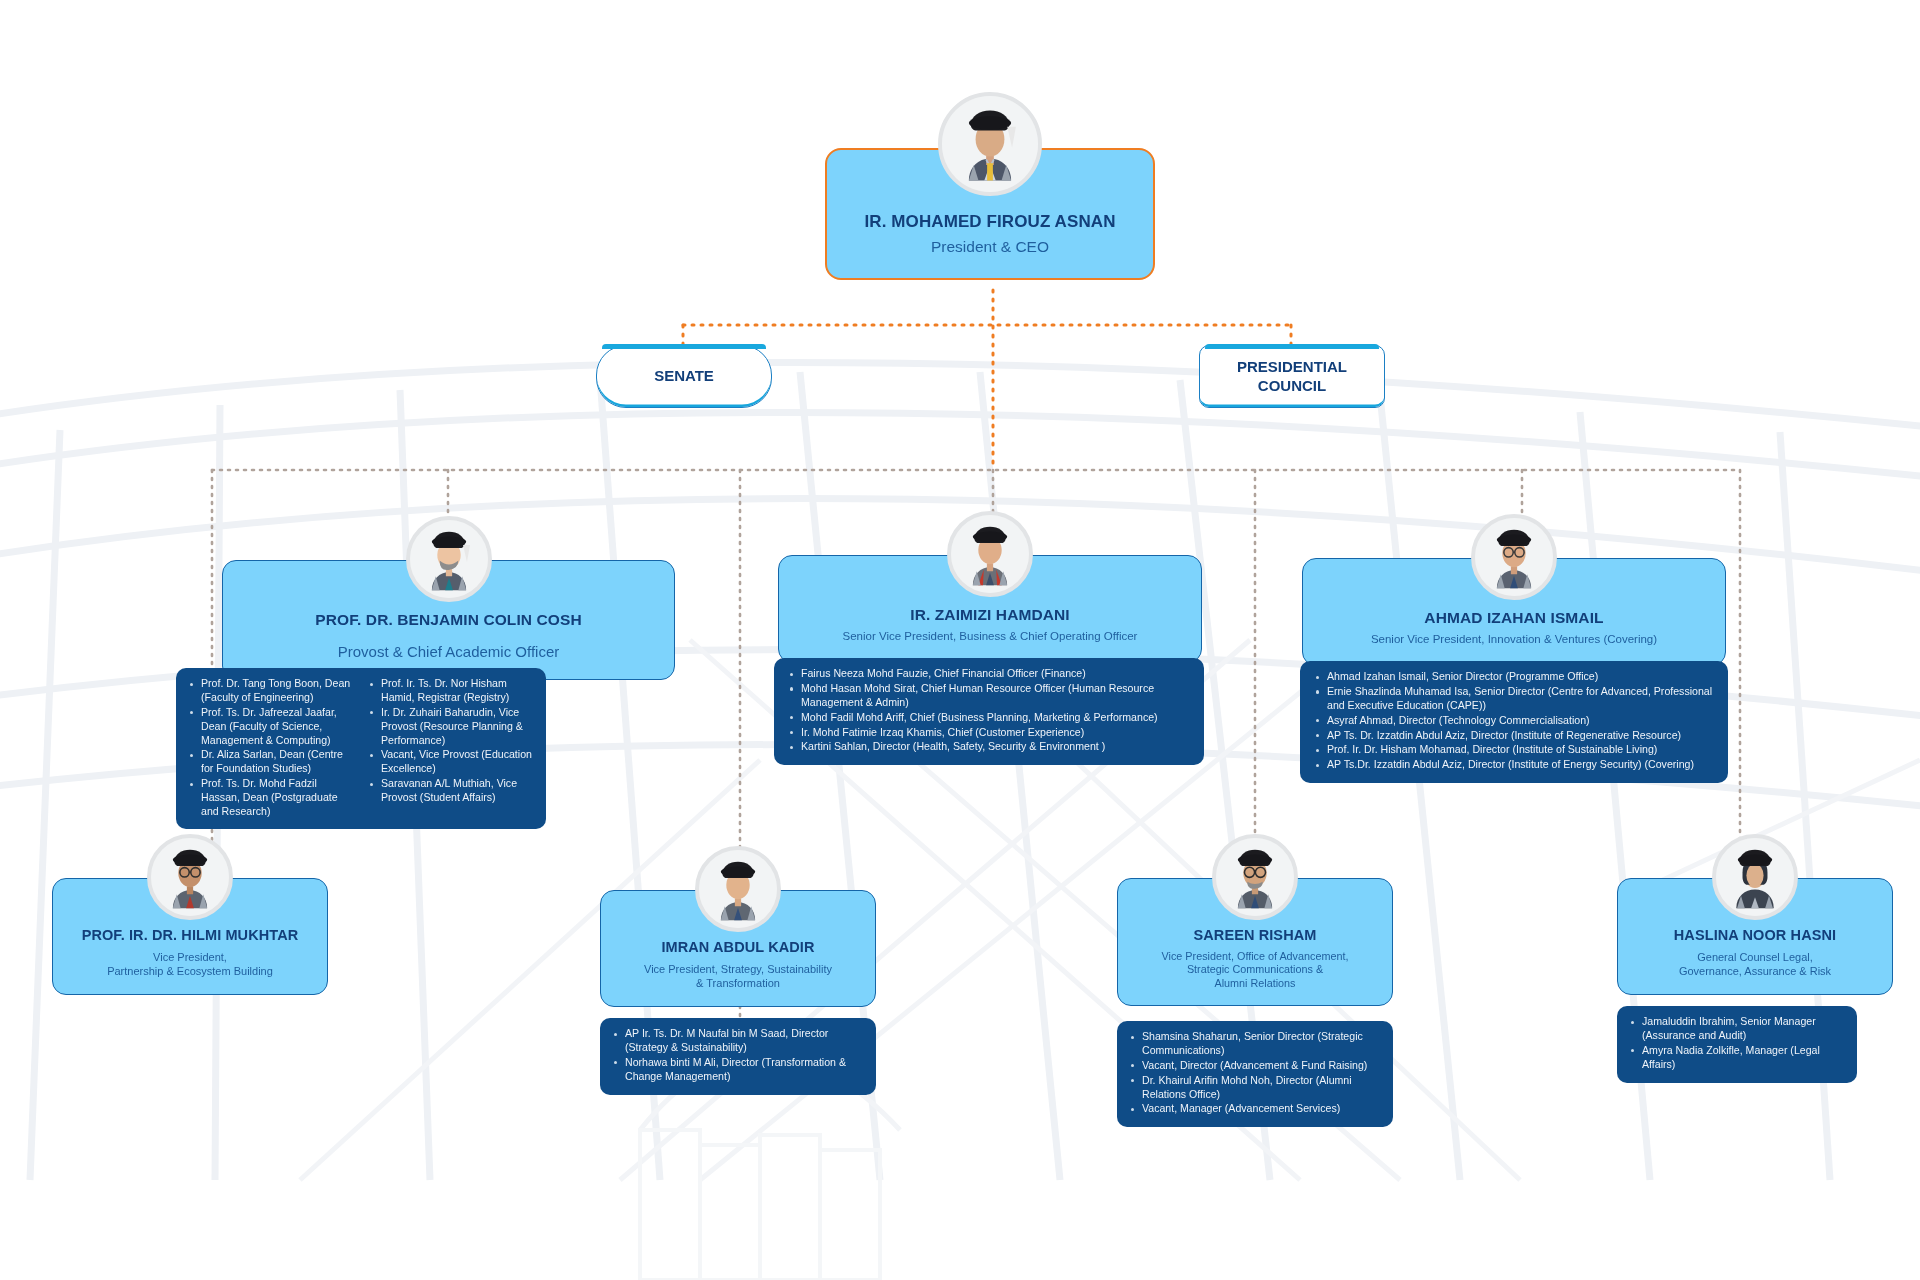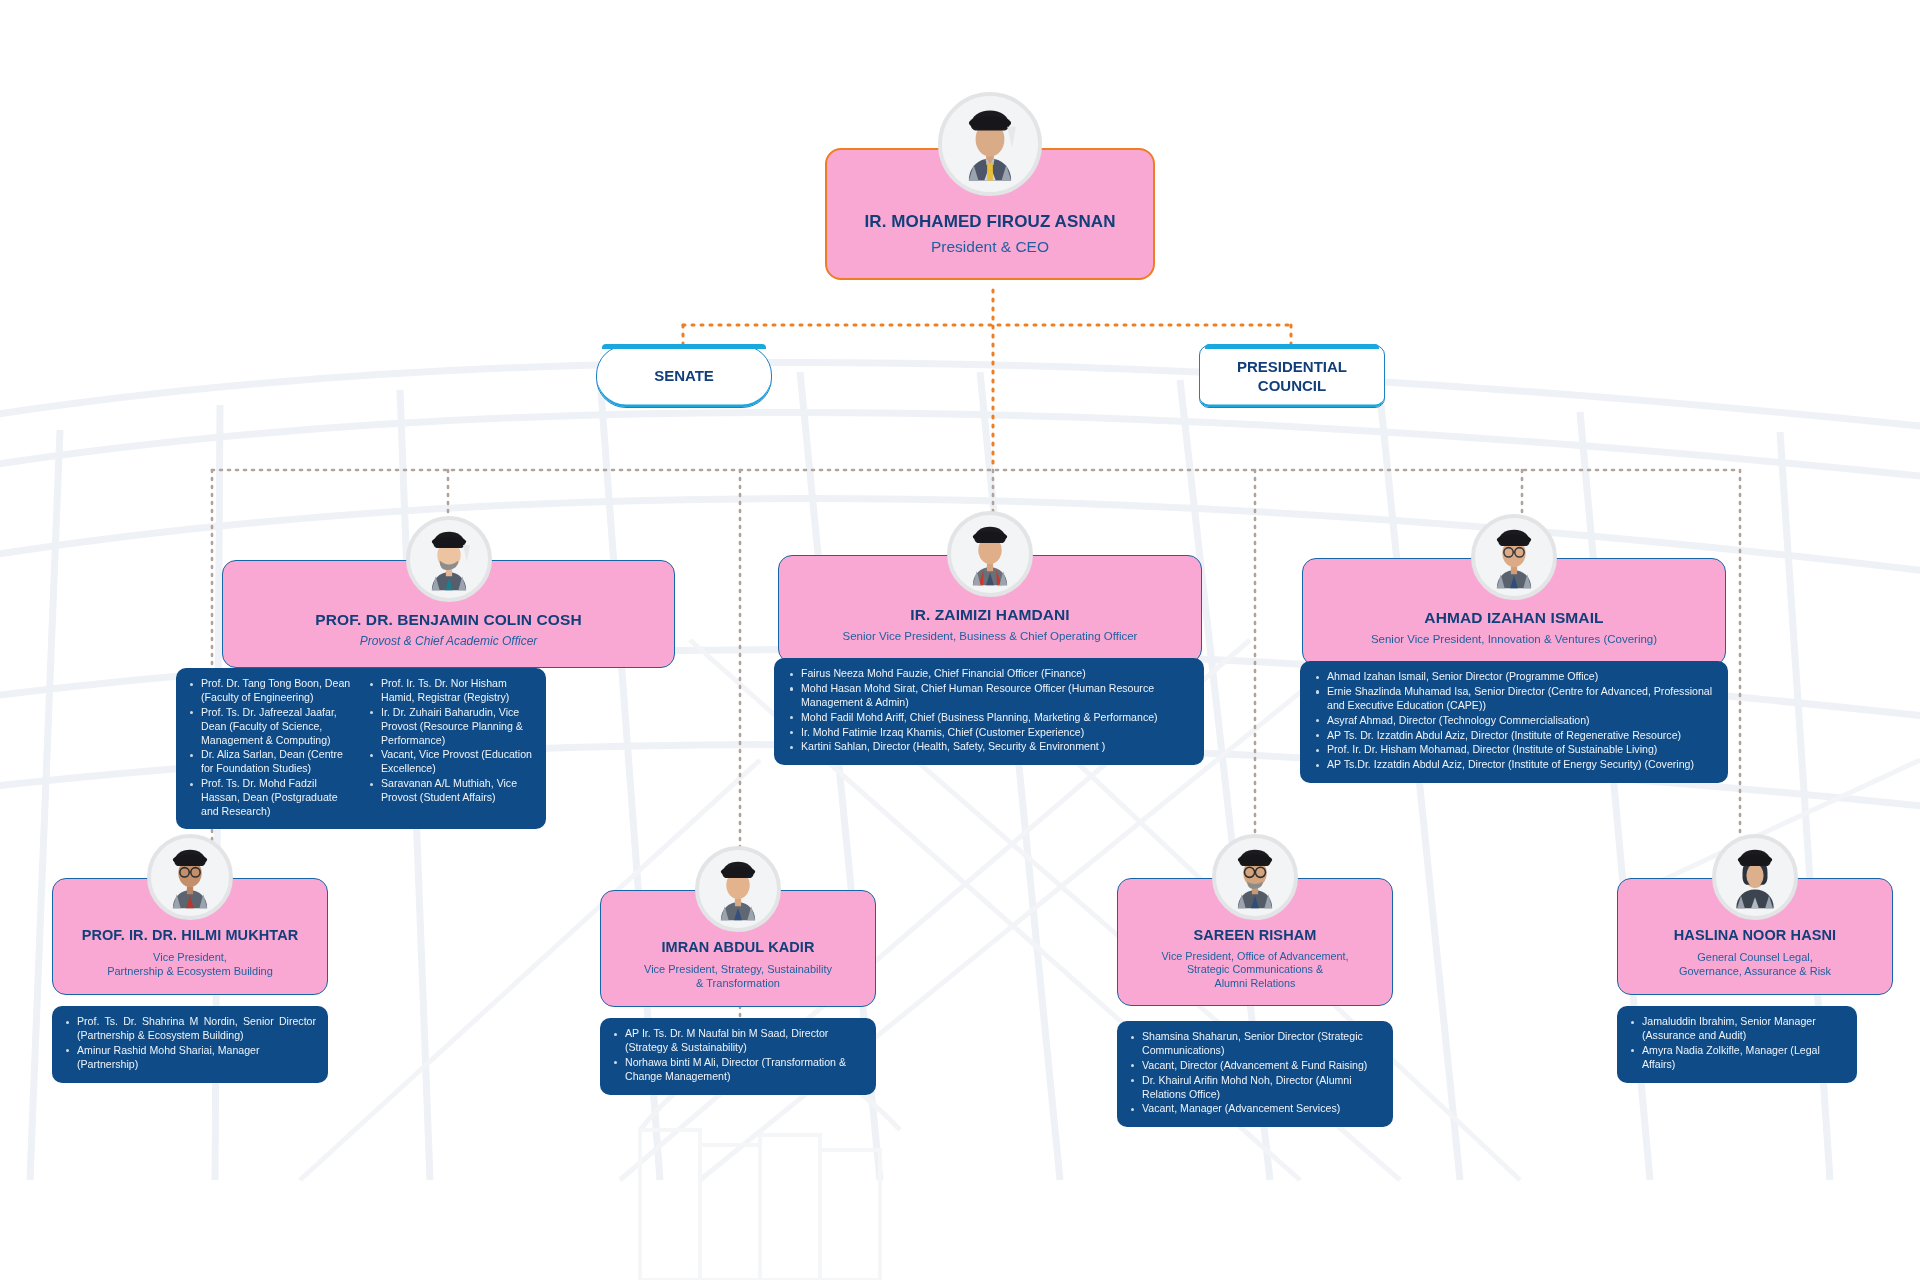--- a/index.html
+++ b/index.html
@@ -41,21 +41,21 @@
     pointer-events: none;
   }
 
   
   .node {
     position: absolute;
     z-index: 3;
   }
 
   .card {
-    background: #f9a8d4;
+    background: #7dd3fc;
     border: 1.6px solid #1565a8;
     border-radius: 14px;
     text-align: center;
     position: relative;
   }
 
   .card.ceo {
     border: 2px solid #ef7d22;
     border-radius: 16px;
   }
@@ -272,21 +272,21 @@
         <path d="M30 30c0-9 9-15 20-15s20 6 20 15c0 4-3 6-6 6H36c-3 0-6-2-6-6z" fill="#1b1b1f"></path>
         <ellipse cx="50" cy="28" rx="22" ry="7" fill="#17171b"></ellipse>
         <path d="M68 32l5 22 4-22z" fill="#e8e8e8"></path>
         <path d="M50 74l-5 16h10z" fill="#1e7d8c"></path>
         <path d="M33 72l-5 18h10z" fill="#9aa3ae"></path>
         <path d="M67 72l5 18h-10z" fill="#9aa3ae"></path>
       </svg>
     </div>
     <div class="card" style="padding:50px 16px 18px;">
       <div class="name" style="font-size:15.5px;">PROF. DR. BENJAMIN COLIN COSH</div>
-      <div class="role" style="font-size:12px; margin-top:5px;font-style:italic;">Provost &amp; Chief Academic Officer</div>
+      <div class="role" style="font-size:15px; margin-top:13px;">Provost &amp; Chief Academic Officer</div>
     </div>
     <div class="detail two-col" style="left:-46px; top:108px; width:370px; padding:9px 12px 10px;">
       <ul>
         <li>Prof. Dr. Tang Tong Boon, Dean (Faculty of Engineering)</li>
         <li>Prof. Ts. Dr. Jafreezal Jaafar, Dean (Faculty of Science, Management &amp; Computing)</li>
         <li>Dr. Aliza Sarlan, Dean  (Centre for Foundation Studies)</li>
         <li>Prof. Ts. Dr. Mohd Fadzil Hassan, Dean (Postgraduate and Research)</li>
         <li>Prof. Ir. Ts. Dr. Nor Hisham Hamid, Registrar (Registry)</li>
         <li>Ir. Dr. Zuhairi Baharudin, Vice Provost (Resource Planning &amp; Performance)</li>
         <li>Vacant, Vice Provost (Education Excellence)</li>
@@ -379,26 +379,20 @@
         <path d="M33 72l-5 18h10z" fill="#9aa3ae"></path>
         <path d="M67 72l5 18h-10z" fill="#9aa3ae"></path>
       </svg>
     </div>
     <div class="card" style="padding:48px 10px 16px;">
       <div class="name" style="font-size:14.5px;">PROF. IR. DR. HILMI MUKHTAR</div>
       <div class="role" style="font-size:11px; margin-top:6px;">
         <span>Vice President,</span><br>
         <span>Partnership &amp; Ecosystem Building</span>
       </div>
-    </div>
-    <div class="detail" style="left:0px; top:128px; width:276px; padding:9px 12px 10px;">
-      <ul>
-        <li style="text-align:justify;">Prof. Ts. Dr. Shahrina M Nordin, Senior Director (Partnership &amp; Ecosystem Building)</li>
-        <li>Aminur Rashid Mohd Shariai, Manager (Partnership)</li>
-      </ul>
     </div>
   </div>
 
   <div class="node" style="left:600px; top:890px; width:276px;">
     <div class="avatar" style="top:-44px; width:86px; height:86px;">
       <svg viewBox="0 0 100 100" width="78" height="78">
         <rect width="100" height="100" fill="#f2f4f5"></rect>
         <path d="M28 90c0-14 10-23 22-23s22 9 22 23z" fill="#5f6772"></path>
         <path d="M46 62h8v10h-8z" fill="#d8a882"></path>
         <ellipse cx="50" cy="45" rx="15" ry="18" fill="#e2b38c"></ellipse>

